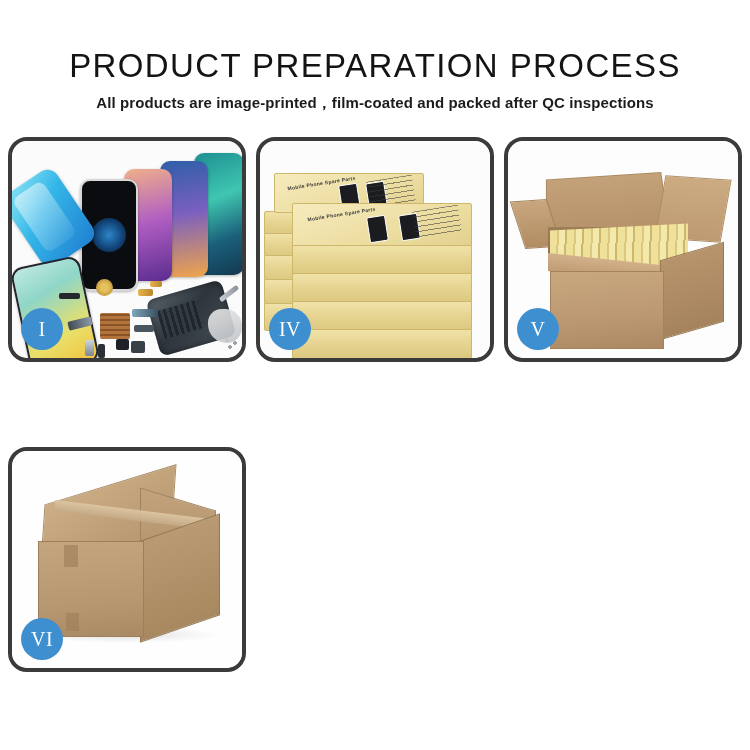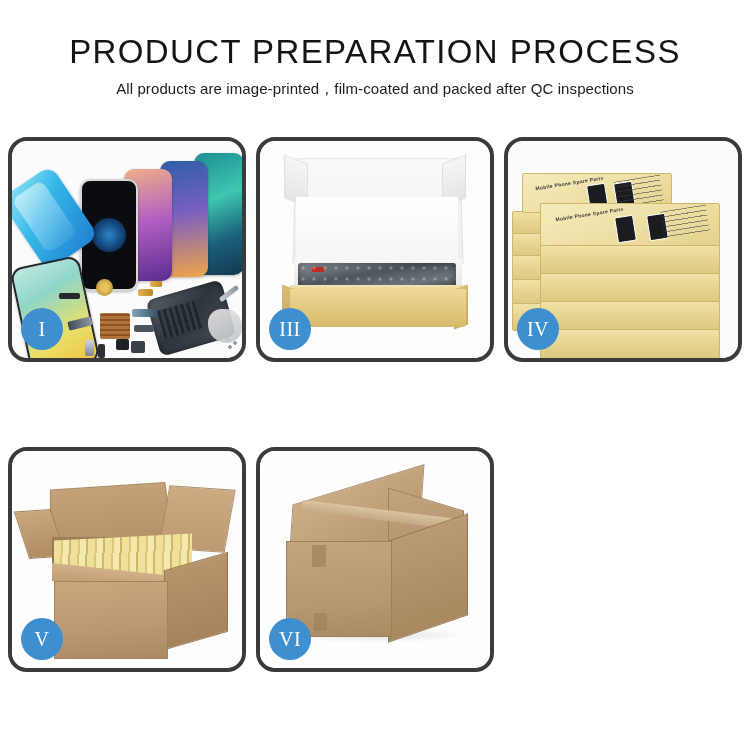--- a/index.html
+++ b/index.html
@@ -13,34 +13,34 @@
     height: 750px;
     overflow: hidden;
     font-family: "Liberation Sans", sans-serif;
     color: #111111;
     position: relative;
   }
 
   
   .header {
     text-align: center;
-    padding-top: 34px;
+    padding-top: 48px;
   }
   .page-title {
     font-size: 33px;
     font-weight: 400;
     letter-spacing: 1.4px;
     color: #141414;
     line-height: 1.12;
     margin: 0;
     white-space: nowrap;
   }
   .page-subtitle {
     font-size: 15px;
-    font-weight: 400;
+    font-weight: 700;
     letter-spacing: 0.1px;
     color: #1c1c1c;
     margin: 9px 0 0 0;
     white-space: nowrap;
   }
 
   
   .grid {
     position: absolute;
     left: 8px;
@@ -417,38 +417,20 @@
       <div class="part part-gold"></div>
       <div class="part part-gold2"></div>
       <div class="part part-tool"></div>
       <div class="part part-screws"></div>
       <div class="part part-hand"></div>
     </div>
     <div class="badge">I</div>
   </div>
 
 
-  <div class="panel">
-    <div class="photo">
-      <div class="p3-bg"></div>
-      <div class="m-lid-back"></div>
-      <div class="m-lid-flapL"></div>
-      <div class="m-lid-flapR"></div>
-      <div class="m-foam"></div>
-      <div class="m-inner"></div>
-      <div class="m-screen">
-        <div class="m-redmark"></div>
-      </div>
-      <div class="m-rim"></div>
-      <div class="m-bodyL"></div>
-      <div class="m-bodyR"></div>
-      <div class="m-body"></div>
-    </div>
-    <div class="badge">III</div>
-  </div>
 
   <div class="panel">
     <div class="photo">
       <div class="p4-bg"></div>
       <div class="stack">
         <div class="kbox" style="left:0px;  top:52px;  width:112px; height:22px;"></div>
         <div class="kbox" style="left:0px;  top:74px;  width:112px; height:22px;"></div>
         <div class="kbox" style="left:0px;  top:96px;  width:112px; height:24px;"></div>
         <div class="kbox" style="left:0px;  top:120px; width:112px; height:24px;"></div>
         <div class="kbox" style="left:0px;  top:144px; width:112px; height:26px;"></div>

